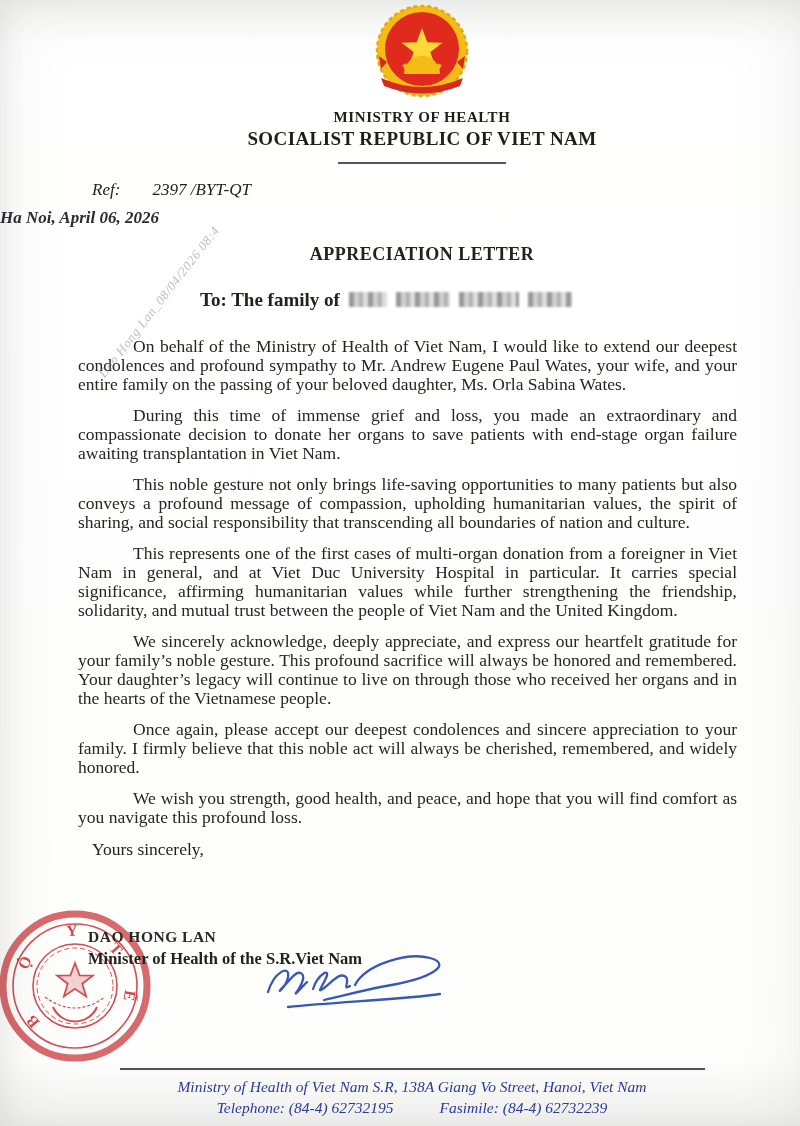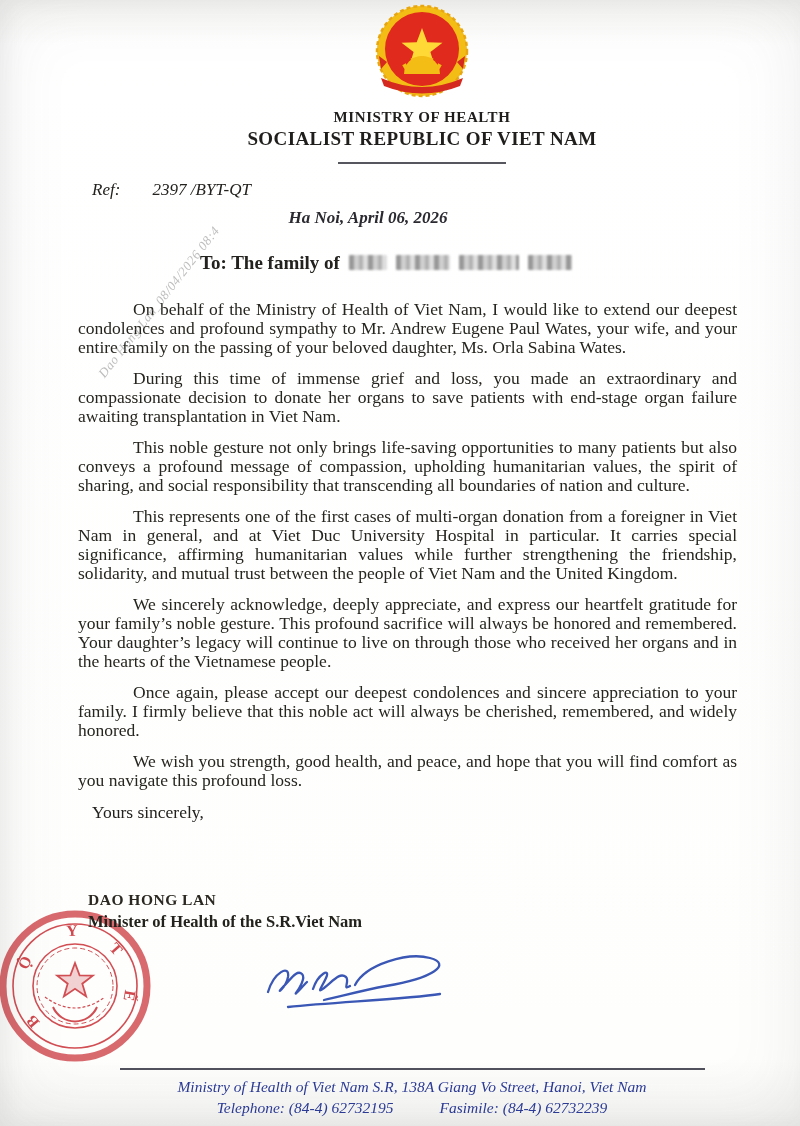--- a/index.html
+++ b/index.html
@@ -20,21 +20,21 @@
   
   .header { padding-top:4px; padding-left:44px; text-align:center; }
   .emblem { display:inline-block; }
   .ministry { font-weight:bold; font-size:15px; letter-spacing:.6px; margin-top:4px; color:#1f1e1c; }
   .country  { font-weight:bold; font-size:19px; letter-spacing:.4px; margin-top:2px; color:#1f1e1c; }
   .header-rule { width:168px; border-top:2px solid #56565e; margin:12px auto 0 auto; }
   
   .ref-row { margin:16px 0 0 92px; font-size:17px; }
   .ref-label { font-style:italic; }
   .ref-number { font-weight:normal; font-style:italic; margin-left:28px; }
-  .date-row { text-align:center; margin:8px 64px 16px 0; font-weight:bold; font-style:italic; font-size:17px; color:#2a2a30; }
+  .date-row { text-align:left; margin:8px 64px 16px 0; font-weight:bold; font-style:italic; font-size:17px; color:#2a2a30; }
   .title { text-align:center; padding-left:44px; margin-top:6px; font-weight:bold; font-size:18px; letter-spacing:.5px; }
   .to-row { margin:24px 0 0 200px; font-weight:bold; font-size:19px; }
   .redact {
     display:inline-block; height:15px; vertical-align:-1px; margin-left:9px; border-radius:1px;
     filter:blur(1.1px);
     background-image:
       repeating-linear-gradient(90deg,#989898 0 5px,#cfcfcf 5px 10px,#b2b2b2 10px 14px,#dedede 14px 19px),
       repeating-linear-gradient(0deg,rgba(255,255,255,.30) 0 4px,rgba(0,0,0,.10) 4px 8px);
   }
   .r1{width:38px}.r2{width:54px}.r3{width:60px}.r4{width:44px}
@@ -100,20 +100,21 @@
     <div class="country">SOCIALIST REPUBLIC OF VIET NAM</div>
     <div class="header-rule"></div>
   </div>
 
   <div class="ref-row">
     <span class="ref-label">Ref:</span>
     <span class="ref-number">2397 /BYT-QT</span>
   </div>
   <div class="date-row">Ha Noi, April 06, 2026</div>
 
+  <div class="title">APPRECIATION LETTER</div>
   <div class="to-row">
     <span>To: The family of</span><span class="redact r1"></span><span class="redact r2"></span><span class="redact r3"></span><span class="redact r4"></span>
   </div>
 
   <div class="body-text">
       <p>On behalf of the Ministry of Health of Viet Nam, I would like to extend our deepest condolences and profound sympathy to Mr. Andrew Eugene Paul Wates, your wife, and your entire family on the passing of your beloved daughter, Ms. Orla Sabina Wates.</p>
       <p>During this time of immense grief and loss, you made an extraordinary and compassionate decision to donate her organs to save patients with end-stage organ failure awaiting transplantation in Viet Nam.</p>
       <p>This noble gesture not only brings life-saving opportunities to many patients but also conveys a profound message of compassion, upholding humanitarian values, the spirit of sharing, and social responsibility that transcending all boundaries of nation and culture.</p>
       <p>This represents one of the first cases of multi-organ donation from a foreigner in Viet Nam in general, and at Viet Duc University Hospital in particular. It carries special significance, affirming humanitarian values while further strengthening the friendship, solidarity, and mutual trust between the people of Viet Nam and the United Kingdom.</p>
       <p>We sincerely acknowledge, deeply appreciate, and express our heartfelt gratitude for your family’s noble gesture. This profound sacrifice will always be honored and remembered. Your daughter’s legacy will continue to live on through those who received her organs and in the hearts of the Vietnamese people.</p>

